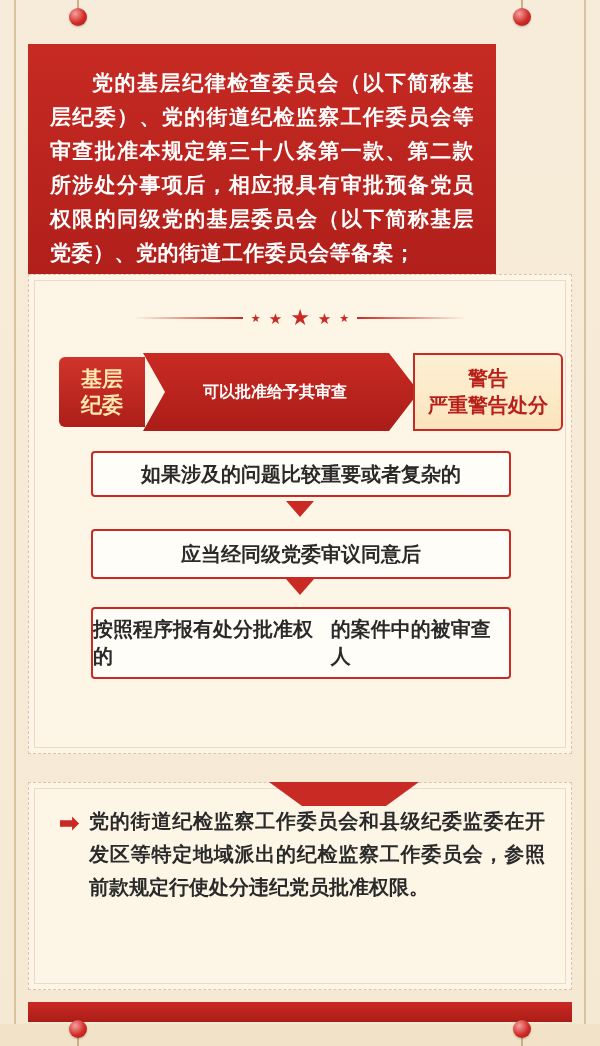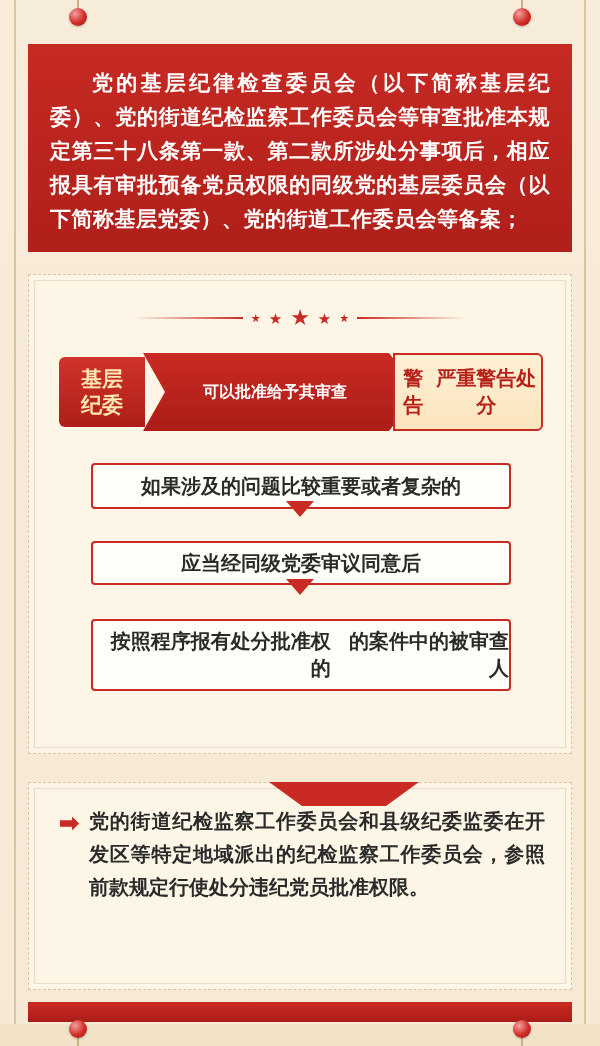--- a/index.html
+++ b/index.html
@@ -51,21 +51,21 @@
   .stem-tl { left: 77px;  top: 0;  height: 12px; }
   .stem-tr { right: 77px; top: 0;  height: 12px; }
   .stem-bl { left: 77px;  bottom: 0; height: 12px; }
   .stem-br { right: 77px; bottom: 0; height: 12px; }
 
   
   #header-block {
     position: absolute;
     left: 28px;
     top: 44px;
-    width: 544px;
+    width: 468px;
     padding: 22px 22px 16px 22px;
     box-sizing: border-box;
     background: linear-gradient(180deg, #c62a23 0%, #b01f1a 100%);
     color: #ffffff;
     font-size: 21px;
     font-weight: bold;
     line-height: 1.62;
     letter-spacing: .5px;
     text-indent: 2em;
     text-align: justify;
@@ -113,20 +113,21 @@
   .star.m  { font-size: 15px; }
   .star.l  { font-size: 22px; }
 
   
   #arrow-row {
     position: absolute;
     left: 30px;
     top: 78px;
     width: 484px;
     height: 78px;
+    padding-left: 20px;
   }
   .tag-left {
     position: absolute;
     left: 0; top: 4px;
     width: 86px; height: 70px;
     background: linear-gradient(180deg, #cf342b 0%, #ae1e19 100%);
     border-radius: 6px 0 0 6px;
     color: #ffe7b0;
     font-size: 21px;
     font-weight: bold;
@@ -161,21 +162,21 @@
     right: 0; top: 0;
     width: 150px; height: 78px;
     background: linear-gradient(180deg, #fdf0d4 0%, #fbe4bd 100%);
     border: 2px solid #c92a23;
     border-radius: 0 6px 6px 0;
     color: #b8201a;
     font-size: 20px;
     font-weight: bold;
     line-height: 1.35;
     display: flex;
-    flex-direction: row;
+    flex-direction: column;
     align-items: center;
     justify-content: center;
     text-align: center;
     box-sizing: border-box;
   }
 
   
   .ribbon {
     position: absolute;
     left: 62px;
@@ -183,44 +184,43 @@
     box-sizing: border-box;
     background: #fffdf7;
     border: 2px solid #c92a23;
     border-radius: 4px;
     color: #2a2a2a;
     font-size: 20px;
     font-weight: bold;
     display: flex;
     align-items: center;
     justify-content: center;
-    text-align: right;
+    text-align: left;
     line-height: 1.35;
-    margin-top: 12px;
   }
   
   .ribbon::before, .ribbon::after {
     content: "";
     position: absolute;
     top: 50%;
     transform: translateY(-50%);
     width: 26px; height: 26px;
     background: #c92a23;
     z-index: -1;
   }
   .ribbon::before {
     left: -22px;
     clip-path: polygon(0 0, 100% 0, 100% 100%, 0 100%, 12px 50%);
   }
   .ribbon::after {
     right: -22px;
     clip-path: polygon(0 0, 100% 0, calc(100% - 12px) 50%, 100% 100%, 0 100%);
   }
   #ribbon-1 { top: 176px; height: 46px; }
-  #ribbon-2 { top: 254px; height: 44px; }
+  #ribbon-2 { top: 254px; height: 50px; }
   #ribbon-3 { top: 332px; height: 72px; flex-direction: row; }
 
   
   .chevron {
     position: absolute;
     left: 50%;
     transform: translateX(-50%);
     width: 0; height: 0;
     border-left: 14px solid transparent;
     border-right: 14px solid transparent;

